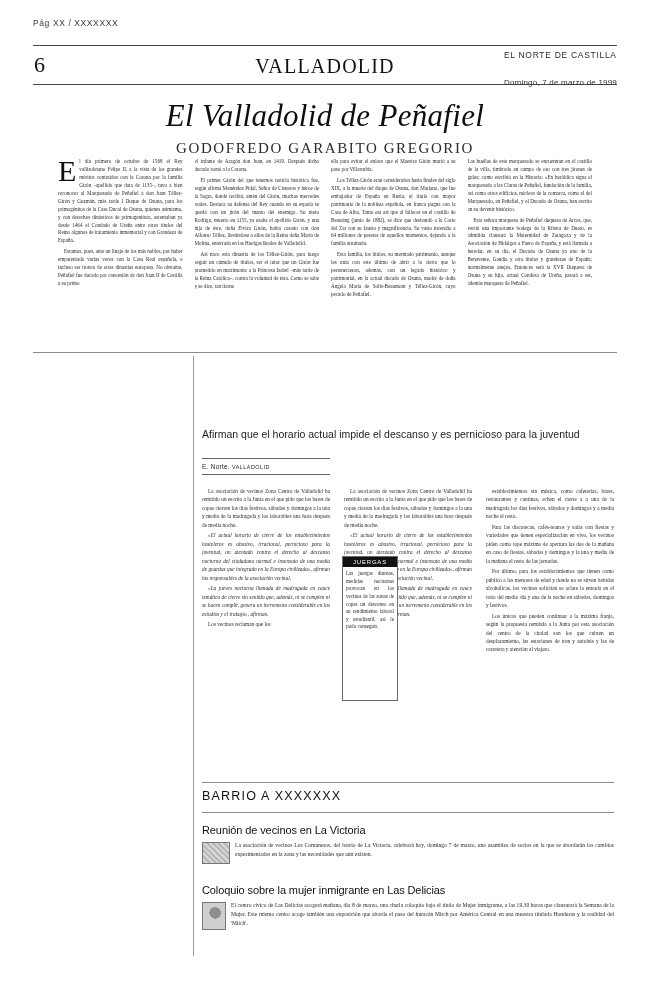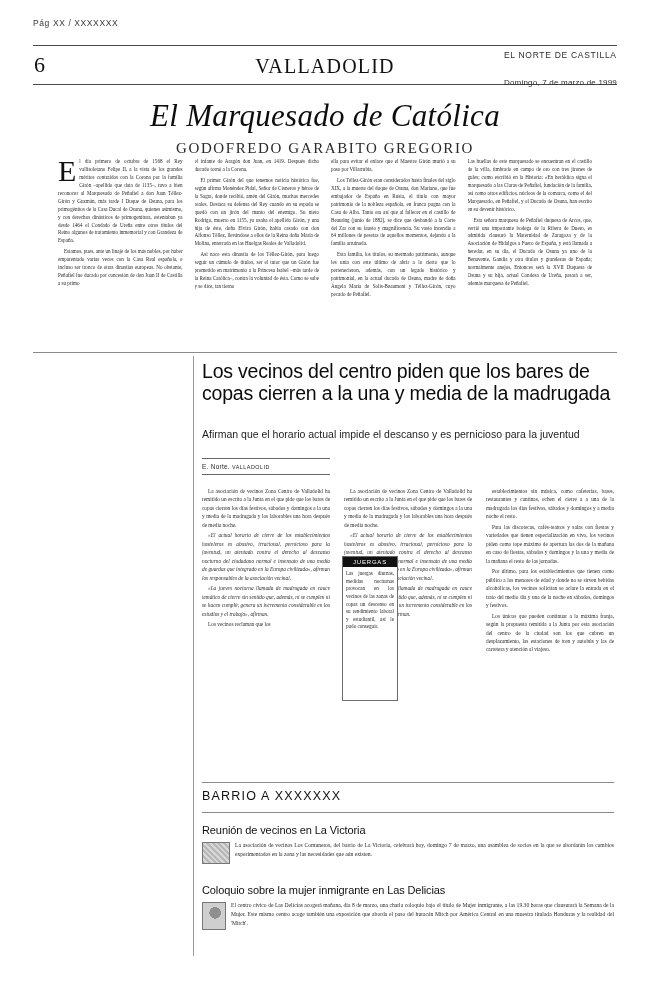--- a/index.html
+++ b/index.html
@@ -295,21 +295,21 @@
     <div class="folio">6</div>
     <div class="section-name">
       <span>VALLADOLID</span>
     </div>
     <div class="masthead-right">
       <span class="paper">EL NORTE DE CASTILLA</span>
       <span class="date">Domingo, 7 de marzo de 1999</span>
     </div>
   </div>
 
-  <div class="art-title">El Marquesado de Católica</div>
+  <div class="art-title">El Valladolid de Peñafiel</div>
   <div class="art-author">GODOFREDO GARABITO GREGORIO</div>
 
   <div class="opinion-cols">
     <div class="opinion-col">
       <p class="first"><span class="dropcap">E</span><span>l día primero de octubre de 1568 el Rey vallisoletano Felipe II, a la vista de los grandes méritos contraídos con la Corona por la familia Girón –apellido que data de 1135–, tuvo a bien reconocer al Marquesado de Peñafiel a don Juan Téllez-Girón y Guzmán, más tarde I Duque de Osuna, para los primogénitos de la Casa Ducal de Osuna, quienes asimismo, y con derechos dinásticos de primogenitura, ostentaban ya desde 1464 el Condado de Ureña entre otros títulos del Reino algunos de tratamiento inmemorial y con Grandeza de España.</span></p>
       <p>Estamos, pues, ante un linaje de los más nobles, por haber emparentado varias veces con la Casa Real española, e incluso ser tronco de otras dinastías europeas. No obstante, Peñafiel fue ducado por concesión de don Juan II de Castilla a su primo</p>
     </div>
     <div class="opinion-col">
       <p class="first">el infante de Aragón don Juan, en 1419. Después dicho ducado tornó a la Corona.</p>
       <p>El primer Girón del que tenemos noticia histórica fue, según afirma Menéndez Pidal, Señor de Cisneros y héroe de la Sagra, donde recibió, amén del Girón, muchas mercedes reales. Destaca su defensa del Rey cuando en su espada se quedó con un jirón del manto del enemigo. Su nieto Rodrigo, muerto en 1155, ya usaba el apellido Girón, y una hija de éste, doña Elvira Girón, había casado con don Alfonso Téllez, llevándose a ellos de la Reina doña María de Molina, enterrada en las Huelgas Reales de Valladolid.</p>
@@ -323,21 +323,20 @@
     <div class="opinion-col">
       <p class="first">Las huellas de este marquesado se encuentran en el castillo de la villa, timbrado en campo de oro con tres jirones de gules; como escribió en la Historia: «En heráldica signa el marquesado a las Claras de Peñafiel, fundación de la familia, así como otros edificios, núcleos de la comarca, como el del Marquesado, en Peñafiel, y el Ducado de Osuna, han escrito en su devenir histórico.</p>
       <p>Esta señora marquesa de Peñafiel duquesa de Arcos, que, vertió una importante bodega de la Ribera de Duero, es admitida clausuró la Maternidad de Zaragoza y de la Asociación de Hidalgos a Fuero de España, y está llamada a heredar, en su día, el Ducado de Osuna ya uno de la Benavente, Gandía y otra títulos y grandezas de España; normalmente anejos, Entonces será la XVII Duquesa de Osuna y su hija, actual Condesa de Ureña, pasará a ser, además marquesa de Peñafiel.</p>
     </div>
   </div>
 
   <div class="rule-wide" style="top:352px;"></div>
 
   <div class="vrule" style="left:193px; top:356px; height:600px;"></div>
 
-  <div class="news-head">Los vecinos del centro piden que los bares de copas cierren a la una y media de la madrugada</div>
   <div class="news-sub">Afirman que el horario actual impide el descanso y es pernicioso para la juventud</div>
 
   <div class="byline-wrap">
     <div class="byline-rule"></div>
     <div class="byline">
       <span>E. Norte.</span>
       <span class="city">VALLADOLID</span>
     </div>
     <div class="byline-rule"></div>
   </div>

